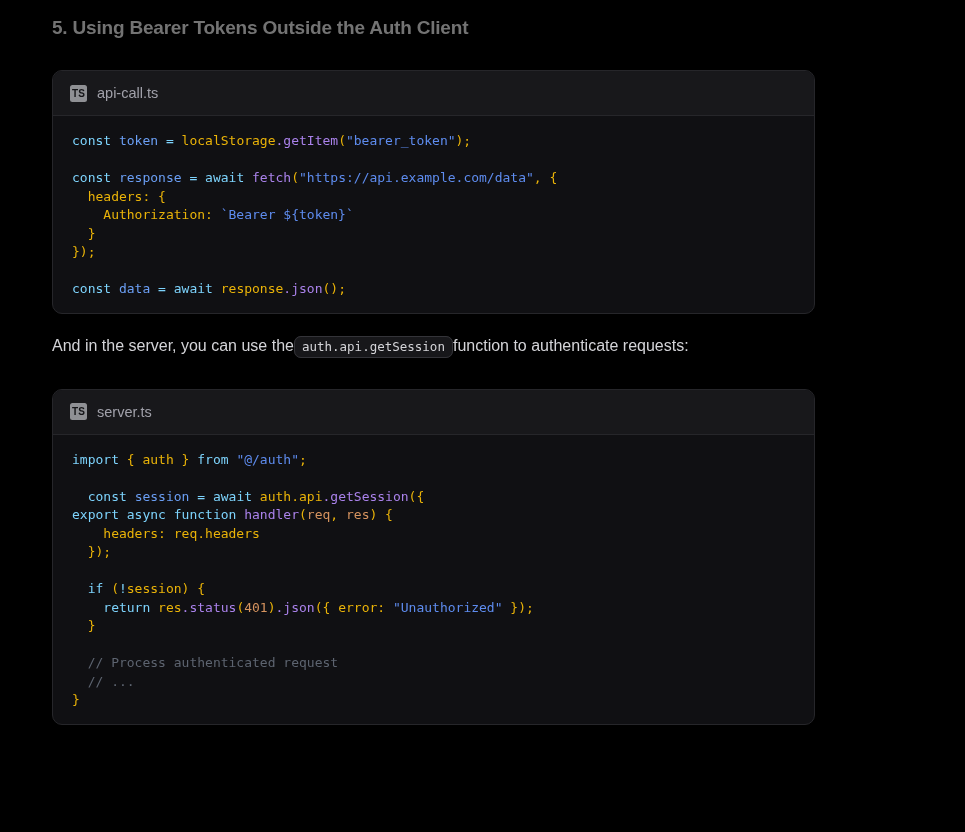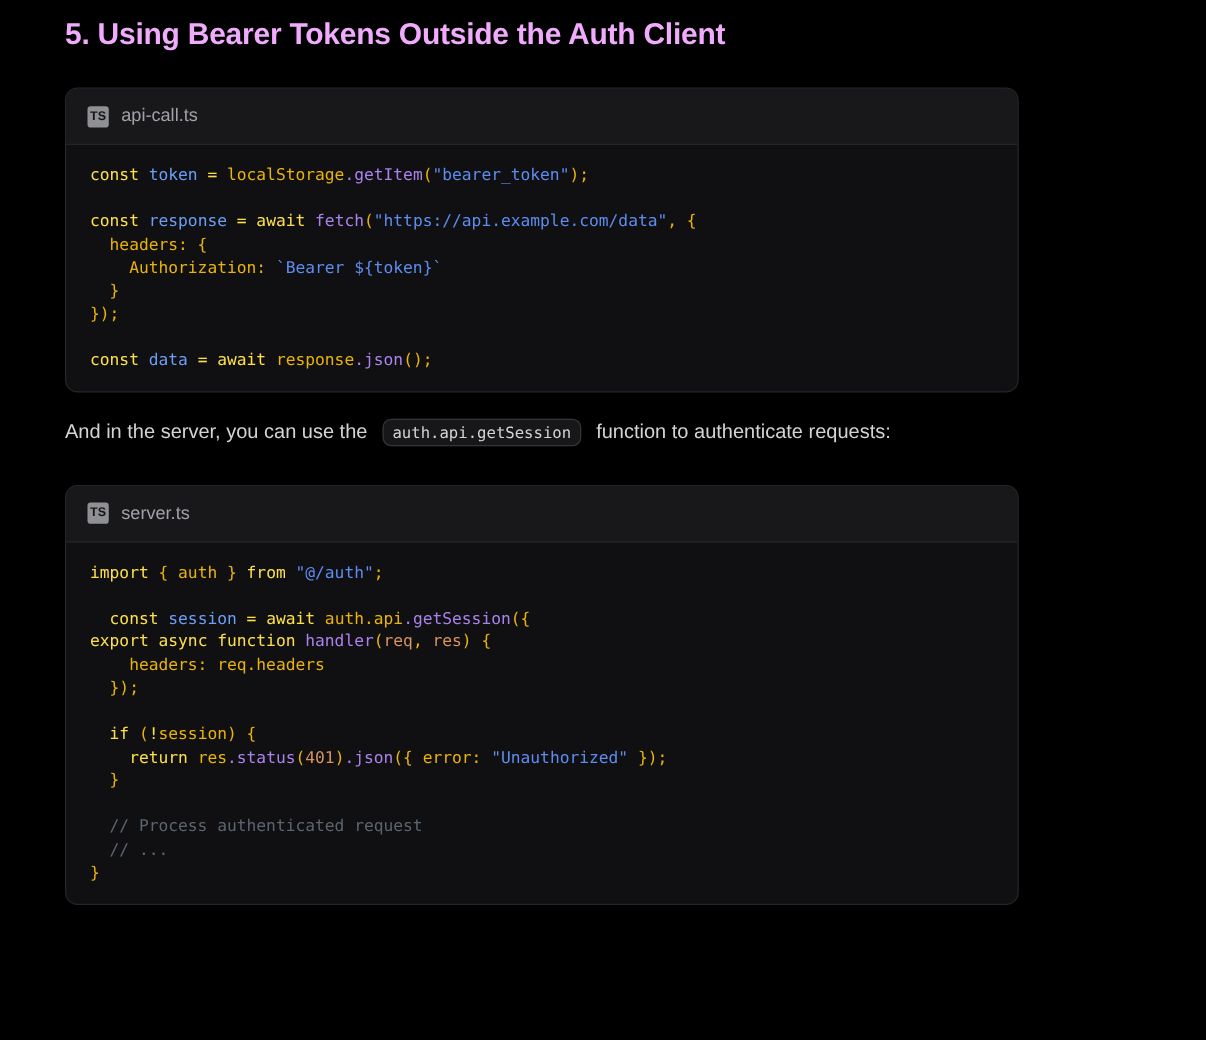--- a/index.html
+++ b/index.html
@@ -14,42 +14,42 @@
     overflow: hidden;
   }
   .content {
     width: 763px;
     margin-left: 52px;
     padding-top: 12px;
   }
   h3.section-heading {
     margin: 0;
     padding-top: 2px;
-    font-size: 24px;
+    font-size: 19px;
     font-weight: 700;
-    color: #f0abfc;
+    color: #737373;
     letter-spacing: -0.2px;
     line-height: 28px;
   }
   p.body-text {
     margin: 18px 0 0 0;
     font-size: 16px;
     line-height: 28px;
     color: #d4d4d8;
     font-weight: 400;
   }
   .inline-code {
     font-family: "DejaVu Sans Mono", monospace;
     font-size: 12.5px;
     color: #d4d4d8;
     background: #17171a;
     border: 1px solid #343439;
     border-radius: 7px;
     padding: 2px 7px 3px 7px;
-    margin: 0 12px;
+    margin: 0 0;
     white-space: nowrap;
   }
   .code-block {
     margin-top: 28px;
     background: #101013;
     border: 1px solid #26262a;
     border-radius: 10px;
     overflow: hidden;
   }
   .code-header {
@@ -83,21 +83,21 @@
     padding: 16px 0 14px 0;
     font-family: "DejaVu Sans Mono", monospace;
     font-size: 13px;
     line-height: 18.5px;
   }
   .code-line {
     white-space: pre;
     padding: 0 19px;
     min-height: 18.5px;
   }
-  .tk-k { color: #fde047; }   
+  .tk-k { color: #7dd3fc; }   
   .tk-v { color: #6b9ff5; }   
   .tk-s { color: #5e8cef; }   
   .tk-f { color: #aa82eb; }   
   .tk-p { color: #eab308; }   
   .tk-n { color: #d7945f; }   
   .tk-o { color: #d7945f; }   
   .tk-c { color: #5d6470; }   
 </style>
 </head>
 <body>

